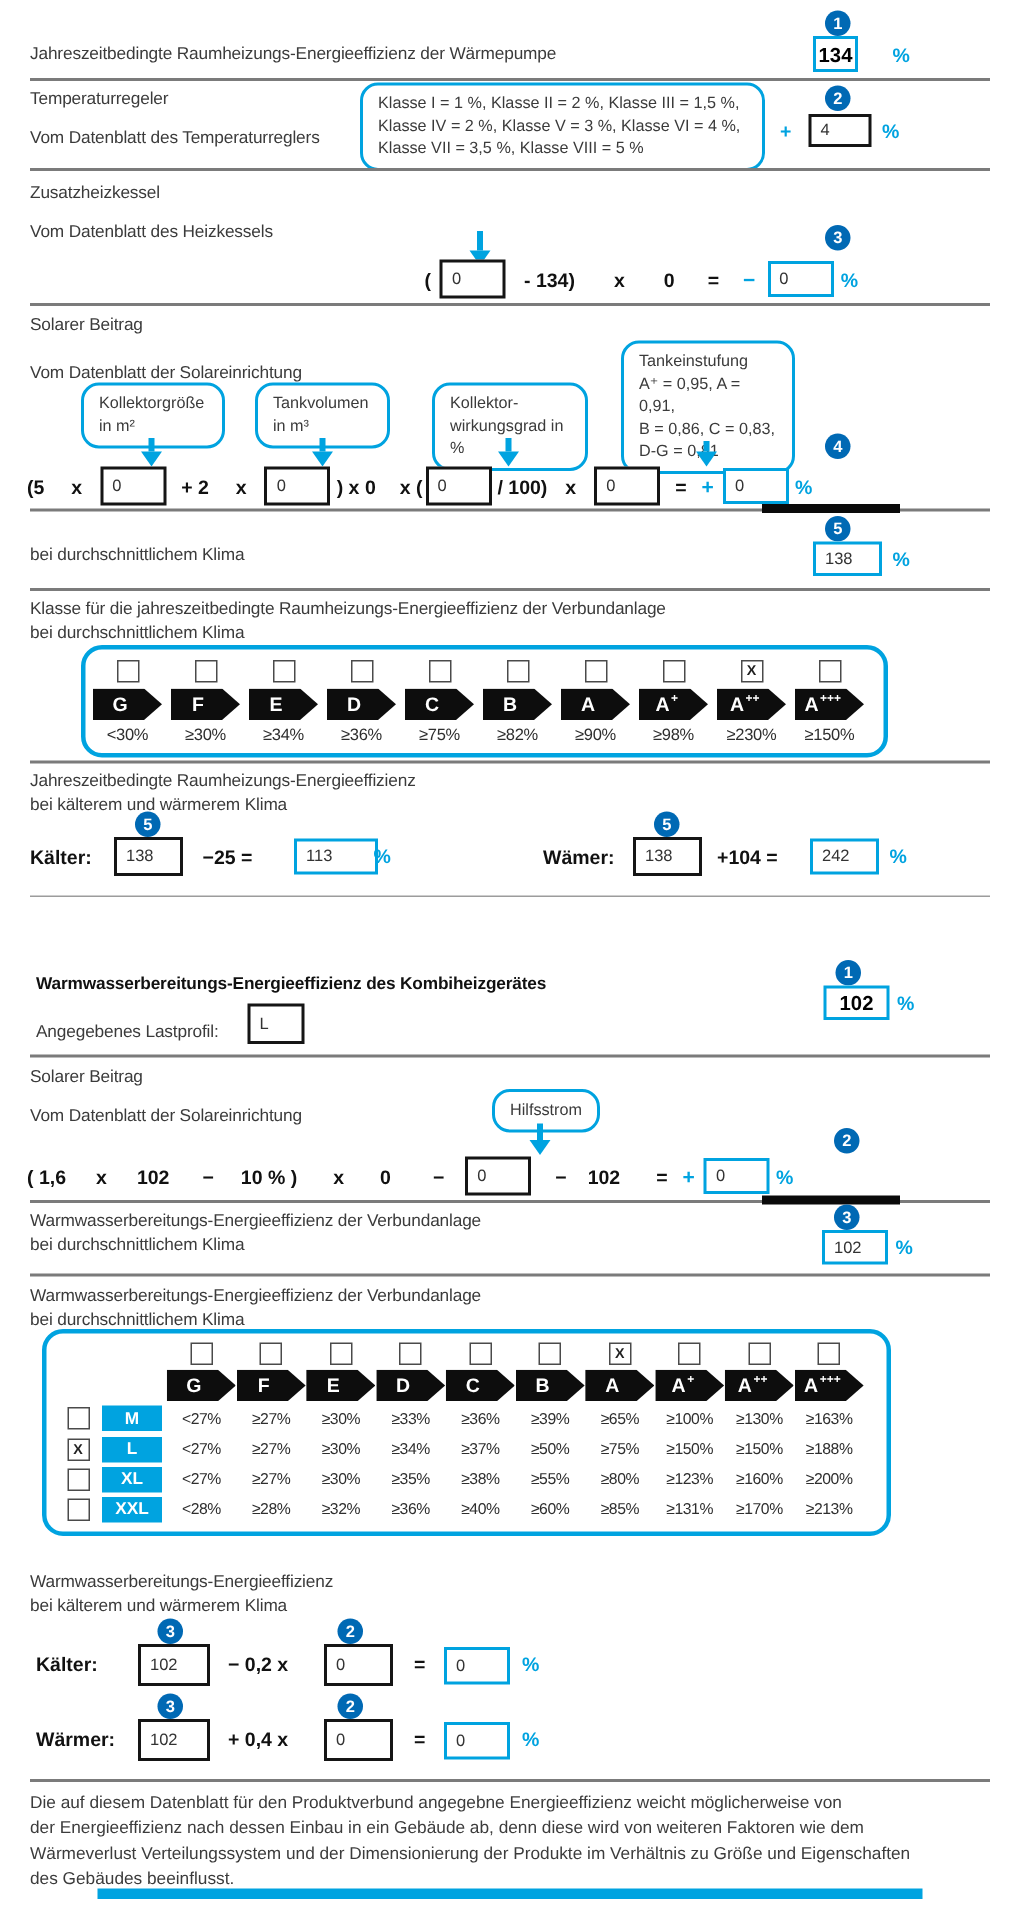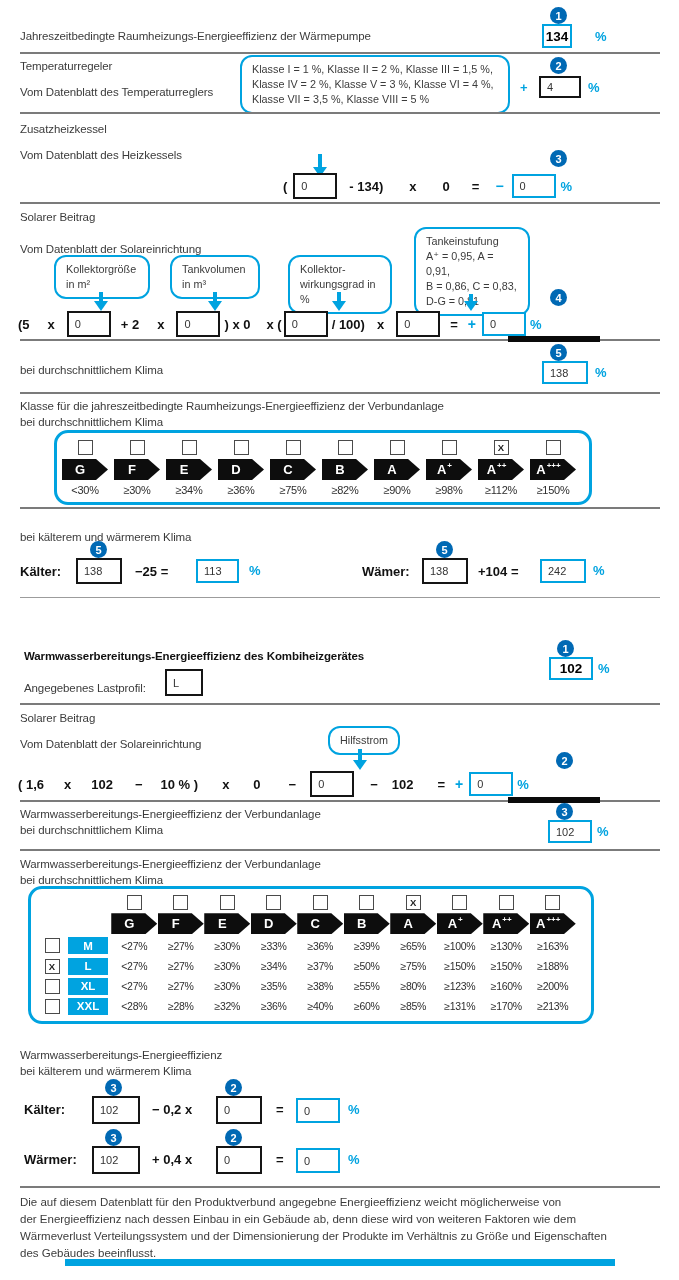--- a/index.html
+++ b/index.html
@@ -172,37 +172,38 @@
         <span class="thr">≥90%</span>
       </div>
       <div class="scale-col">
         <span class="cb"></span>
         <span class="class-arrow">A<span class="sup">+</span></span>
         <span class="thr">≥98%</span>
       </div>
       <div class="scale-col">
         <span class="cb">X</span>
         <span class="class-arrow">A<span class="sup">++</span></span>
-        <span class="thr">≥112%</span>
+        <span class="thr">≥230%</span>
       </div>
       <div class="scale-col">
         <span class="cb"></span>
         <span class="class-arrow">A<span class="sup">+++</span></span>
         <span class="thr">≥150%</span>
       </div>
     </div>
   <div class="hr" style="top:507px"></div>
 
+  <div class="lbl" style="left:20px;top:513px">Jahreszeitbedingte Raumheizungs-Energieeffizienz</div>
   <div class="lbl" style="left:20px;top:529px">bei kälterem und wärmerem Klima</div>
   <div class="badge" style="left:90px;top:541px">5</div>
   <div class="badge" style="left:436px;top:541px">5</div>
   <div class="optext" style="left:20px;top:564px">Kälter:</div>
   <div class="box" style="left:76px;top:558px;width:46px;height:26px">138</div>
   <div class="optext" style="left:135px;top:564px">−25 =</div>
-  <div class="box cyan" style="left:196px;top:559px;width:43px;height:24px">113</div>
+  <div class="box cyan" style="left:196px;top:559px;width:56px;height:24px">113</div>
   <div class="pct" style="left:249px;top:563px">%</div>
   <div class="optext" style="left:362px;top:564px">Wämer:</div>
   <div class="box" style="left:422px;top:558px;width:46px;height:26px">138</div>
   <div class="optext" style="left:478px;top:564px">+104 =</div>
   <div class="box cyan" style="left:540px;top:559px;width:46px;height:24px">242</div>
   <div class="pct" style="left:593px;top:563px">%</div>
   <div class="hr light" style="top:597px"></div>
 
   <div class="lbl bold" style="left:24px;top:648px">Warmwasserbereitungs-Energieeffizienz des Kombiheizgerätes</div>
   <div class="badge" style="left:557px;top:640px">1</div>

